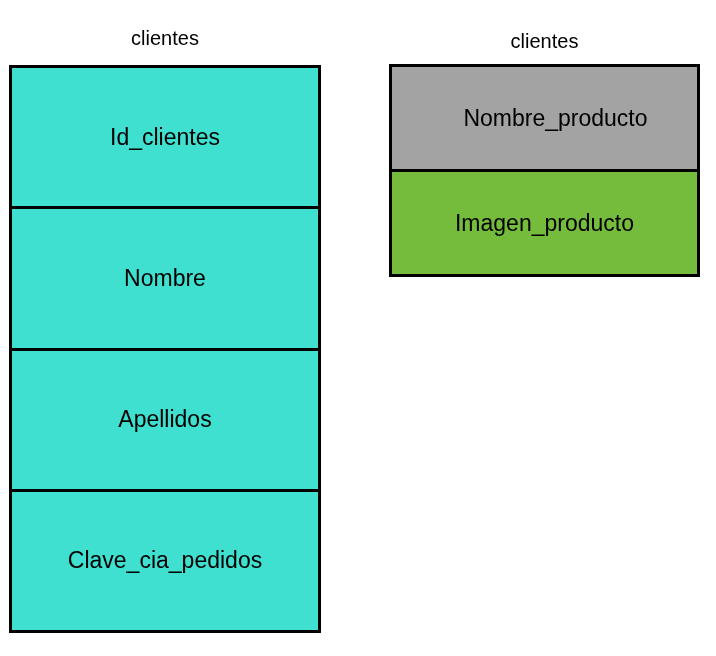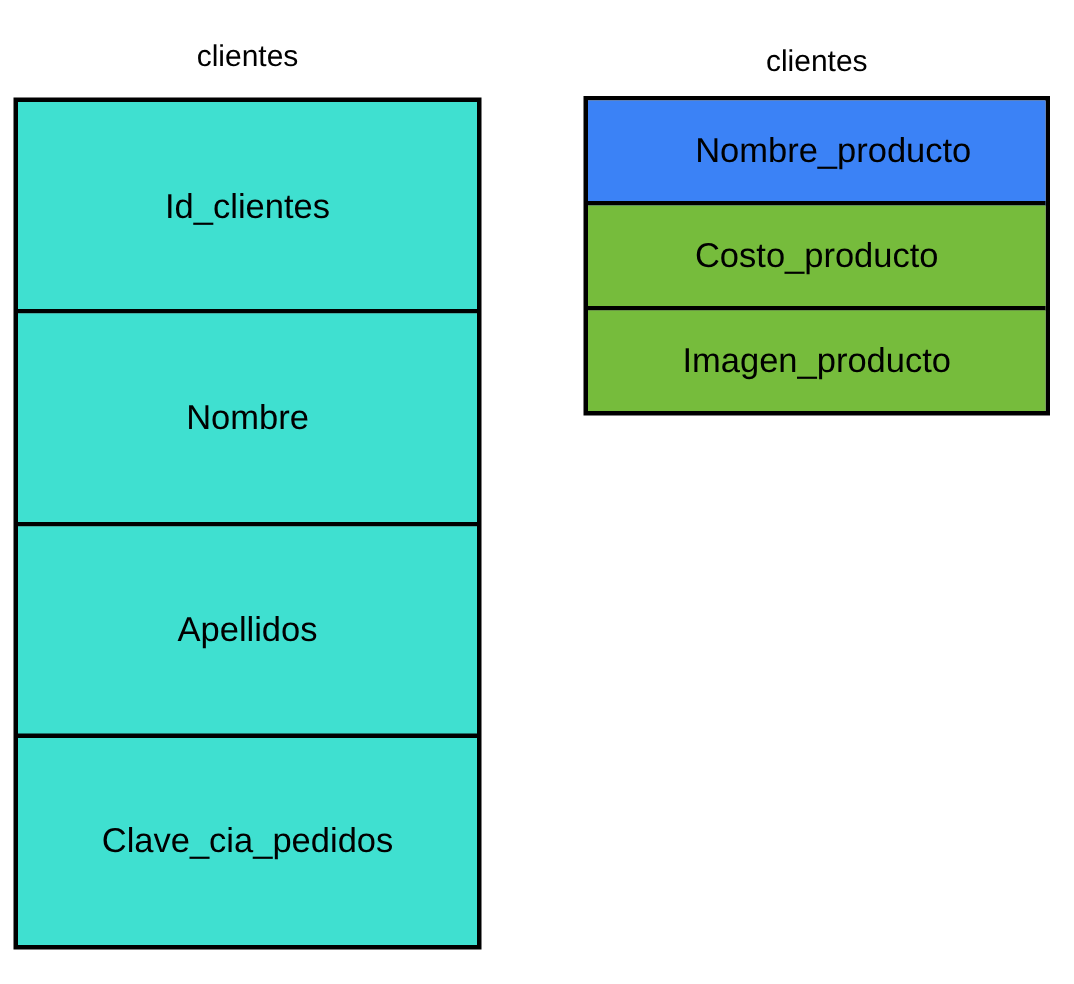--- a/index.html
+++ b/index.html
@@ -114,19 +114,18 @@
       <div class="entity-field" style="background: rgb(63, 224, 208); border-bottom-color: rgb(0, 0, 0);">Id_clientes</div>
       <div class="entity-field" style="background: rgb(63, 224, 208); border-bottom-color: rgb(0, 0, 0); text-align: center;">Nombre</div>
       <div class="entity-field" style="background: rgb(63, 224, 208); border-bottom-color: rgb(0, 0, 0);">Apellidos</div>
       <div class="entity-field" style="background: rgb(63, 224, 208); border-bottom-color: rgb(0, 0, 0);">Clave_cia_pedidos</div>
     </div>
   </div>
 
   <div class="entity" id="entity-productos">
     <div class="entity-title">clientes</div>
     <div class="entity-table" style="border-color: rgb(0, 0, 0);">
-      <div class="entity-field" style="background: #3b82f6; border-bottom-color: rgb(0, 0, 0); padding-left: 28px;">Nombre_producto</div>
-      <div class="entity-field" style="background: rgb(118, 188, 60); border-bottom-color: rgb(0, 0, 0);">Costo_producto</div>
+      <div class="entity-field" style="background: #a3a3a3; border-bottom-color: rgb(0, 0, 0); padding-left: 28px;">Nombre_producto</div>
       <div class="entity-field" style="background: rgb(118, 188, 60); border-bottom-color: rgb(0, 0, 0);">Imagen_producto</div>
     </div>
   </div>
 
 </div>
 
 </body></html>

